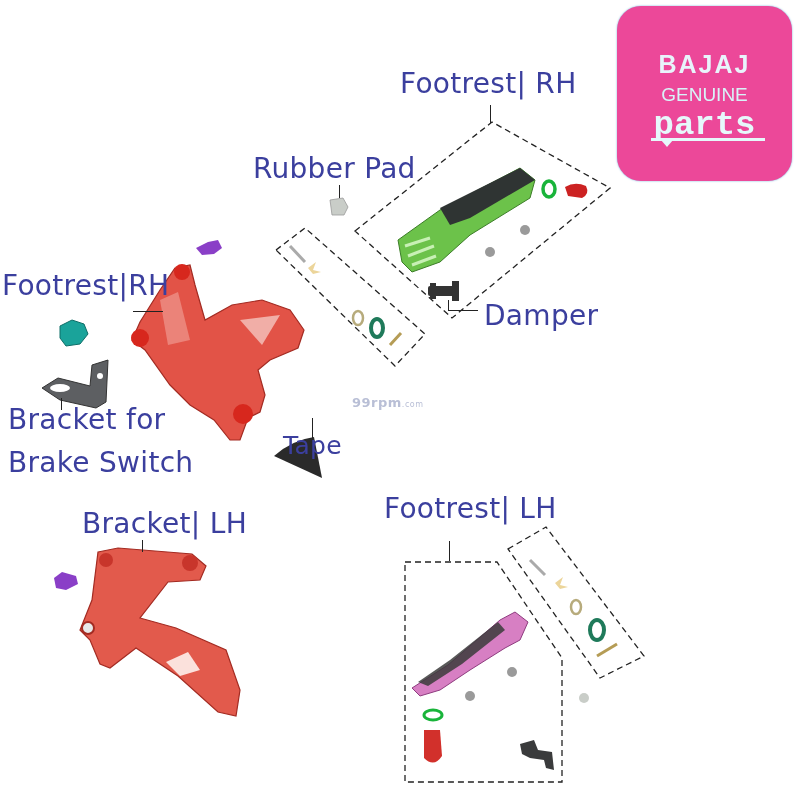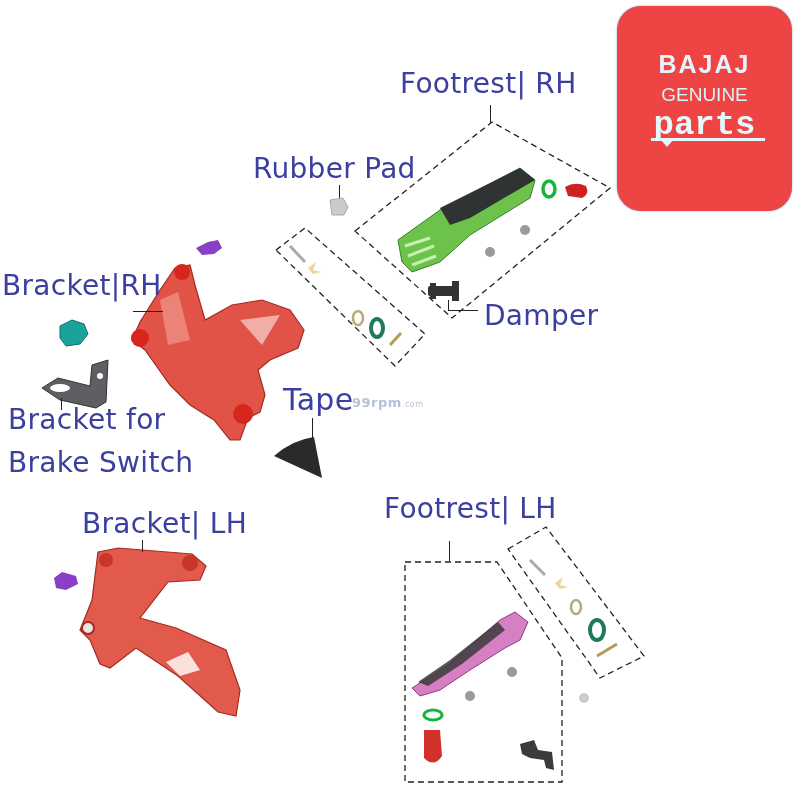--- a/index.html
+++ b/index.html
@@ -1,20 +1,20 @@
 <!DOCTYPE html>
 <html><head>
   <meta charset="utf-8">
   <style>
     html, body { margin: 0; padding: 0; background: #ffffff; }
     body { width: 800px; height: 800px; position: relative; overflow: hidden; font-family: "DejaVu Sans", sans-serif; }
     .label { position: absolute; color: #3b3f9e; font-size: 28px; line-height: 1; white-space: nowrap; letter-spacing: 0.3px; }
-    .label.big { font-size: 30px; }
+    .label.big { font-size: 25px; margin-top: 48px; }
     .leader { position: absolute; background: #222; }
-    .logo { position: absolute; left: 617px; top: 6px; width: 175px; height: 205px; background: #ef4444; border-radius: 24px; box-shadow: 0 0 2px #6aa9d6; }
+    .logo { position: absolute; left: 617px; top: 6px; width: 175px; height: 175px; background: #ec4899; border-radius: 24px; box-shadow: 0 0 2px #6aa9d6; }
     .logo .brand { position: absolute; left: 0; right: 0; top: 44px; text-align: center; color: #e8f4fb; font-weight: bold; font-size: 25px; letter-spacing: 2px; font-family: "Liberation Sans", sans-serif; }
     .logo .gen { position: absolute; left: 0; right: 0; top: 78px; text-align: center; color: #d8f3f8; font-size: 19px; font-family: "Liberation Sans", sans-serif; }
     .logo .parts { position: absolute; left: 0; right: 0; top: 100px; text-align: center; color: #e6f8fb; font-weight: bold; font-size: 34px; font-family: Liberation Mono, monospace; }
     .logo .uline { position: absolute; left: 34px; top: 132px; width: 114px; height: 3px; background: #e6f8fb; }
     .logo .tri { position: absolute; left: 44px; top: 134px; width: 0; height: 0; border-left: 6px solid transparent; border-right: 6px solid transparent; border-top: 7px solid #e6f8fb; }
     .watermark { position: absolute; left: 352px; top: 395px; color: #b9bfd6; font-size: 13px; font-weight: bold; letter-spacing: 0.5px; text-align: right; }
     .watermark small { font-size: 8px; font-weight: normal; }
     svg.art { position: absolute; left: 0; top: 0; }
   </style>
 </head>
@@ -112,21 +112,21 @@
 <div class="logo">
   <div class="brand">BAJAJ</div>
   <div class="gen">GENUINE</div>
   <div class="parts">parts</div>
   <div class="uline"></div>
   <div class="tri"></div>
 </div>
 
 <div class="label" style="left:400px;top:70px;">Footrest| RH</div>
 <div class="label" style="left:253px;top:155px;">Rubber Pad</div>
-<div class="label" style="left:2px;top:272px;">Bracket|RH</div>
+<div class="label" style="left:2px;top:272px;">Footrest|RH</div>
 <div class="label" style="left:484px;top:302px;">Damper</div>
 <div class="label big" style="left:283px;top:385px;">Tape</div>
 <div class="watermark">
   <span>99rpm</span><small>.com</small>
 </div>
 <div class="label" style="left:8px;top:406px;">Bracket for</div>
 <div class="label" style="left:8px;top:449px;">Brake Switch</div>
 <div class="label" style="left:82px;top:510px;">Bracket| LH</div>
 <div class="label" style="left:343px;top:495px;margin-left:41px;">Footrest| LH</div>
 

